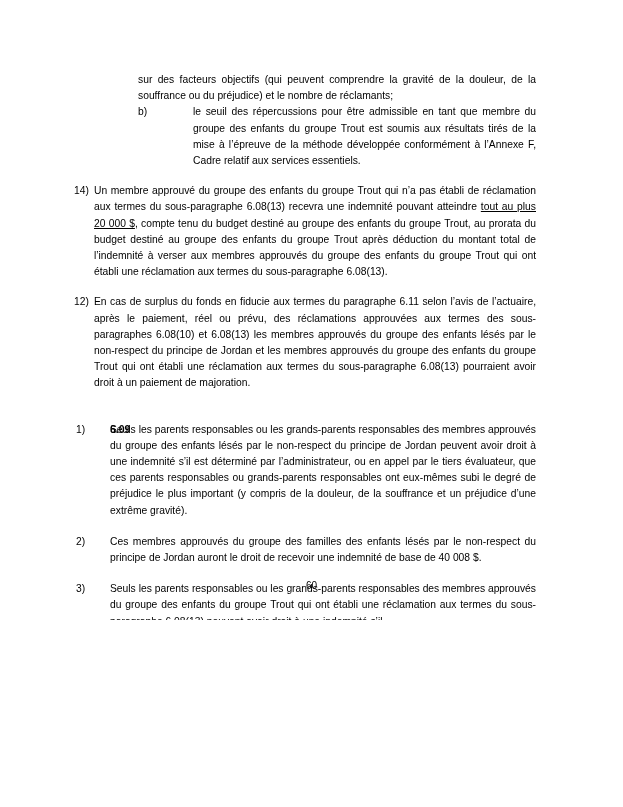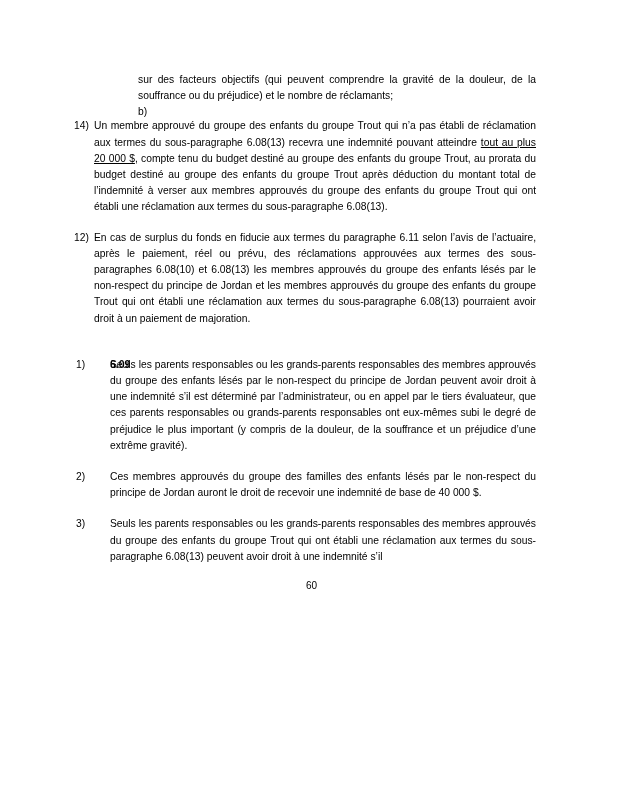--- a/index.html
+++ b/index.html
@@ -114,20 +114,21 @@
 </style>
 </head>
 <body>
 
 <div class="page">
 
   <p class="block cont">sur des facteurs objectifs (qui peuvent comprendre la gravité de la douleur, de la souffrance ou du préjudice) et le nombre de réclamants;</p>
 
   <div class="block sub-item">
     <span class="marker">b)</span>
+    <div class="sub-body">le seuil des répercussions pour être admissible en tant que membre du groupe des enfants du groupe Trout est soumis aux résultats tirés de la mise à l’épreuve de la méthode développée conformément à l’Annexe F, Cadre relatif aux services essentiels.</div>
   </div>
 
   <div class="block num-item">
     <span class="marker">14)</span>
     <div class="num-body">
       <span>Un membre approuvé du groupe des enfants du groupe Trout qui n’a pas établi de réclamation aux termes du sous-paragraphe 6.08(13) recevra une indemnité pouvant atteindre </span><span class="u">tout au plus 20 000 $</span><span>, compte tenu du budget destiné au groupe des enfants du groupe Trout, au prorata du budget destiné au groupe des enfants du groupe Trout après déduction du montant total de l’indemnité à verser aux membres approuvés du groupe des enfants du groupe Trout qui ont établi une réclamation aux termes du sous-paragraphe 6.08(13).</span>
     </div>
   </div>
 
   <div class="block num-item">
@@ -139,21 +140,21 @@
     <span class="h-num">6.09</span>
   </div>
 
   <div class="block item2">
     <span class="marker">1)</span>
     <div class="body">Seuls les parents responsables ou les grands-parents responsables des membres approuvés du groupe des enfants lésés par le non-respect du principe de Jordan peuvent avoir droit à une indemnité s’il est déterminé par l’administrateur, ou en appel par le tiers évaluateur, que ces parents responsables ou grands-parents responsables ont eux-mêmes subi le degré de préjudice le plus important (y compris de la douleur, de la souffrance et un préjudice d’une extrême gravité).</div>
   </div>
 
   <div class="block item2">
     <span class="marker">2)</span>
-    <div class="body">Ces membres approuvés du groupe des familles des enfants lésés par le non-respect du principe de Jordan auront le droit de recevoir une indemnité de base de 40 000 $.</div>
+    <div class="body">Ces membres approuvés du groupe des familles des enfants lésés par le non-respect du principe de Jordan auront le droit de recevoir une indemnité de base de 40 008 $.</div>
   </div>
 
   <div class="block item2">
     <span class="marker">3)</span>
     <div class="body">Seuls les parents responsables ou les grands-parents responsables des membres approuvés du groupe des enfants du groupe Trout qui ont établi une réclamation aux termes du sous-paragraphe 6.08(13) peuvent avoir droit à une indemnité s’il</div>
   </div>
 
   <div class="folio">60</div>
 
 </div>

